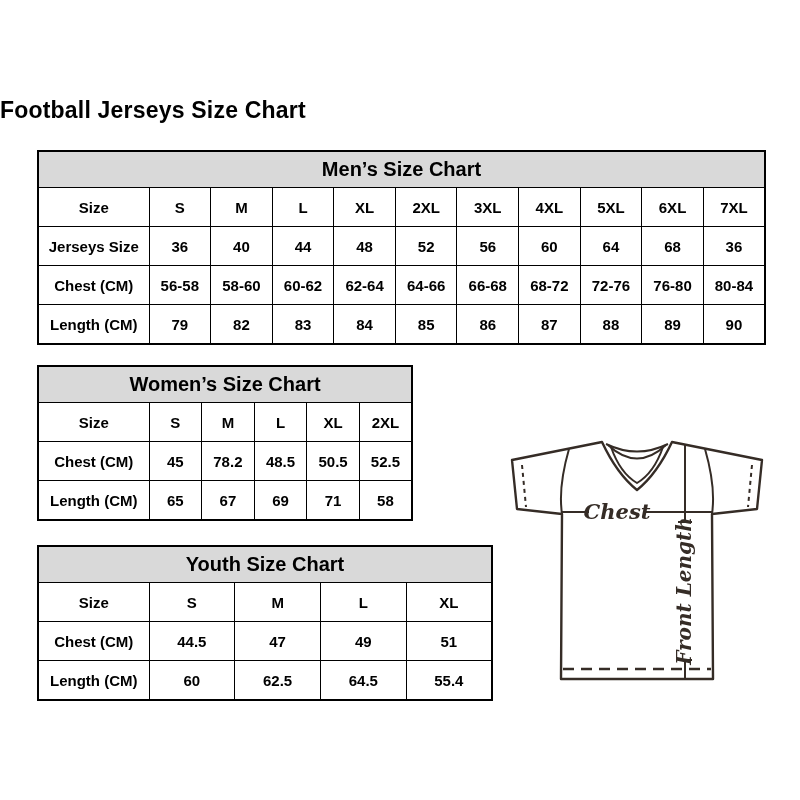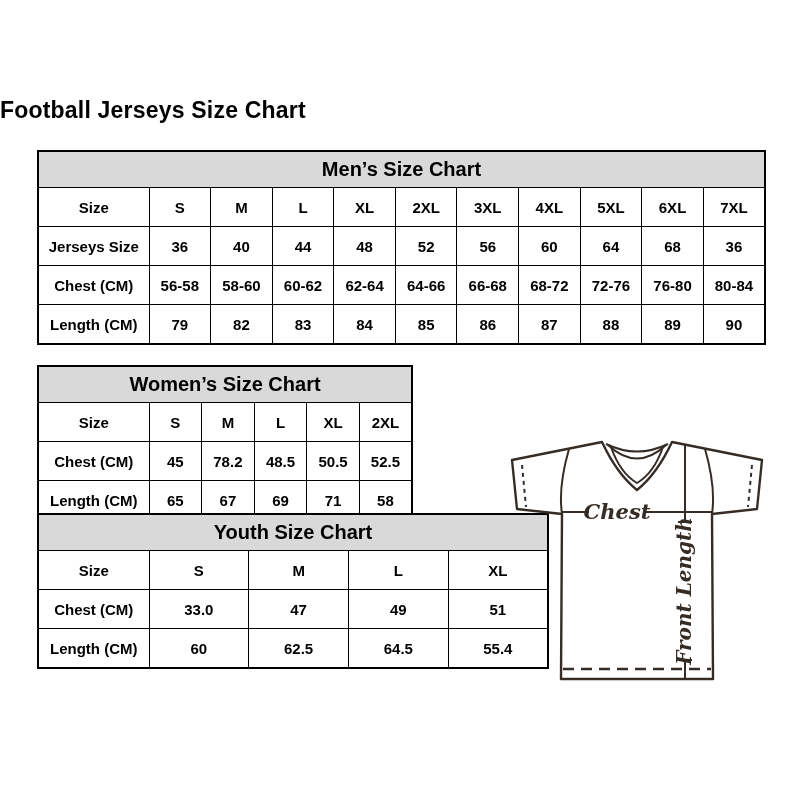--- a/index.html
+++ b/index.html
@@ -40,21 +40,21 @@
     white-space: nowrap;
   }
   table.size-table th.band {
     background: var(--header-bg, #d9d9d9);
     font-size: 20px;
     height: 35px;
   }
   table.size-table td { height: 38px; }
   #men-table   { left: 37px;  top: 150px; width: 729px; }
   #women-table { left: 37px;  top: 365px; width: 376px; }
-  #youth-table { left: 37px;  top: 513px; width: 512px; }
+  #youth-table { left: 37px;  top: 545px; width: 456px; }
   col.label-col { width: 111px; }
   .jersey-figure {
     position: absolute;
     left: 505px;
     top: 429px;
     width: 264px;
     height: 260px;
     color: var(--jersey, #352c26);
   }
   .jersey-figure svg { display: block; width: 100%; height: 100%; }
@@ -182,21 +182,21 @@
     </tr>
     <tr>
       <td>Size</td>
       <td>S</td>
       <td>M</td>
       <td>L</td>
       <td>XL</td>
     </tr>
     <tr>
       <td>Chest (CM)</td>
-      <td>33.0</td>
+      <td>44.5</td>
       <td>47</td>
       <td>49</td>
       <td>51</td>
     </tr>
     <tr>
       <td>Length (CM)</td>
       <td>60</td>
       <td>62.5</td>
       <td>64.5</td>
       <td>55.4</td>

